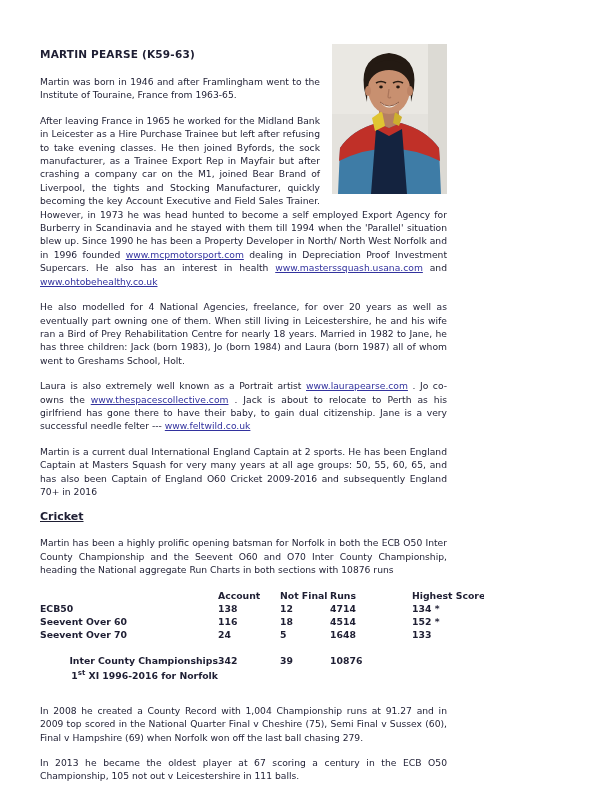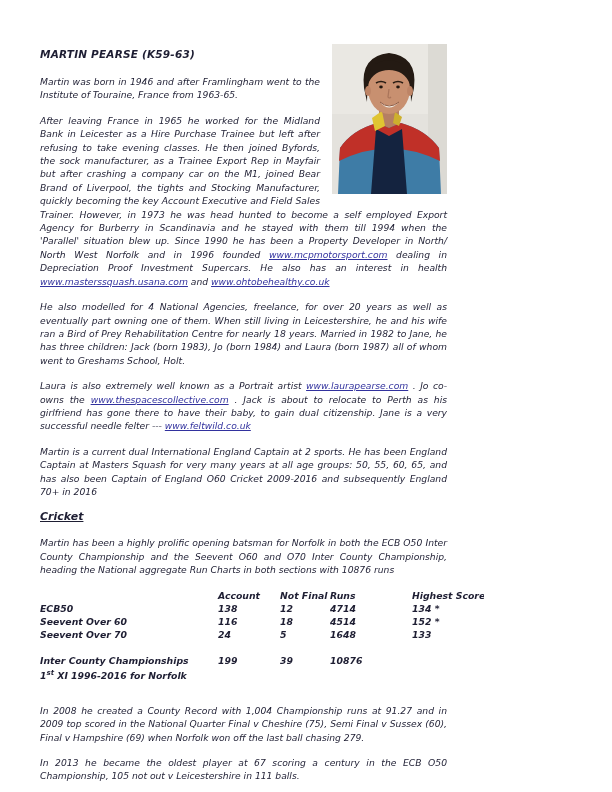--- a/index.html
+++ b/index.html
@@ -3,21 +3,20 @@
 <meta charset="utf-8">
 <style>
   html,body{margin:0;padding:0;background:#ffffff;}
   .page{
     position:relative;
     width:484px;height:792px;
     background:#ffffff;
     overflow:hidden;
     font-family:"DejaVu Sans","Liberation Sans",sans-serif;
     color:#1e1e33;
-    font-style:italic;
   }
   .content{padding:48px 37px 0 40px;}
   .doc-title{
     font-size:10.5px;font-weight:bold;letter-spacing:.2px;
     margin:0 0 15px 0;
   }
   .portrait{
     float:right;width:115px;height:150px;
     margin:-4px 0 8px 12px;
     background:#e4e2dd;
@@ -151,25 +150,25 @@
         <div class="cell">24</div>
         <div class="cell">5</div>
         <div class="cell">1648</div>
         <div class="cell">133</div>
         <div class="cell">86.73</div>
       </div>
 
       <div class="table-gap"></div>
 
       <div class="trow">
-        <div class="cell" style="white-space:normal;">
+        <div class="cell" style="white-space:normal;text-align:right;">
           <span>Inter County Championships</span><br>
           <span class="total-label-line2"><span>1</span><sup>st</sup><span> XI  1996-2016 for Norfolk</span></span>
         </div>
-        <div class="cell">199</div>
+        <div class="cell">342</div>
         <div class="cell">39</div>
         <div class="cell">10876</div>
         <div class="cell"></div>
         <div class="cell">45.50</div>
       </div>
     </div>
 
     <p class="doc-para"><span>In 2008 he created a County Record with 1,004 Championship runs at 91.27 and in 2009 top scored in the National Quarter Final v Cheshire (75), Semi Final v Sussex (60), Final v Hampshire (69) when Norfolk won off the last ball chasing 279.</span></p>
     <p class="doc-para"><span>In 2013 he became the oldest player at 67 scoring a century in the ECB O50 Championship, 105 not out v Leicestershire in 111 balls.</span></p>
 

